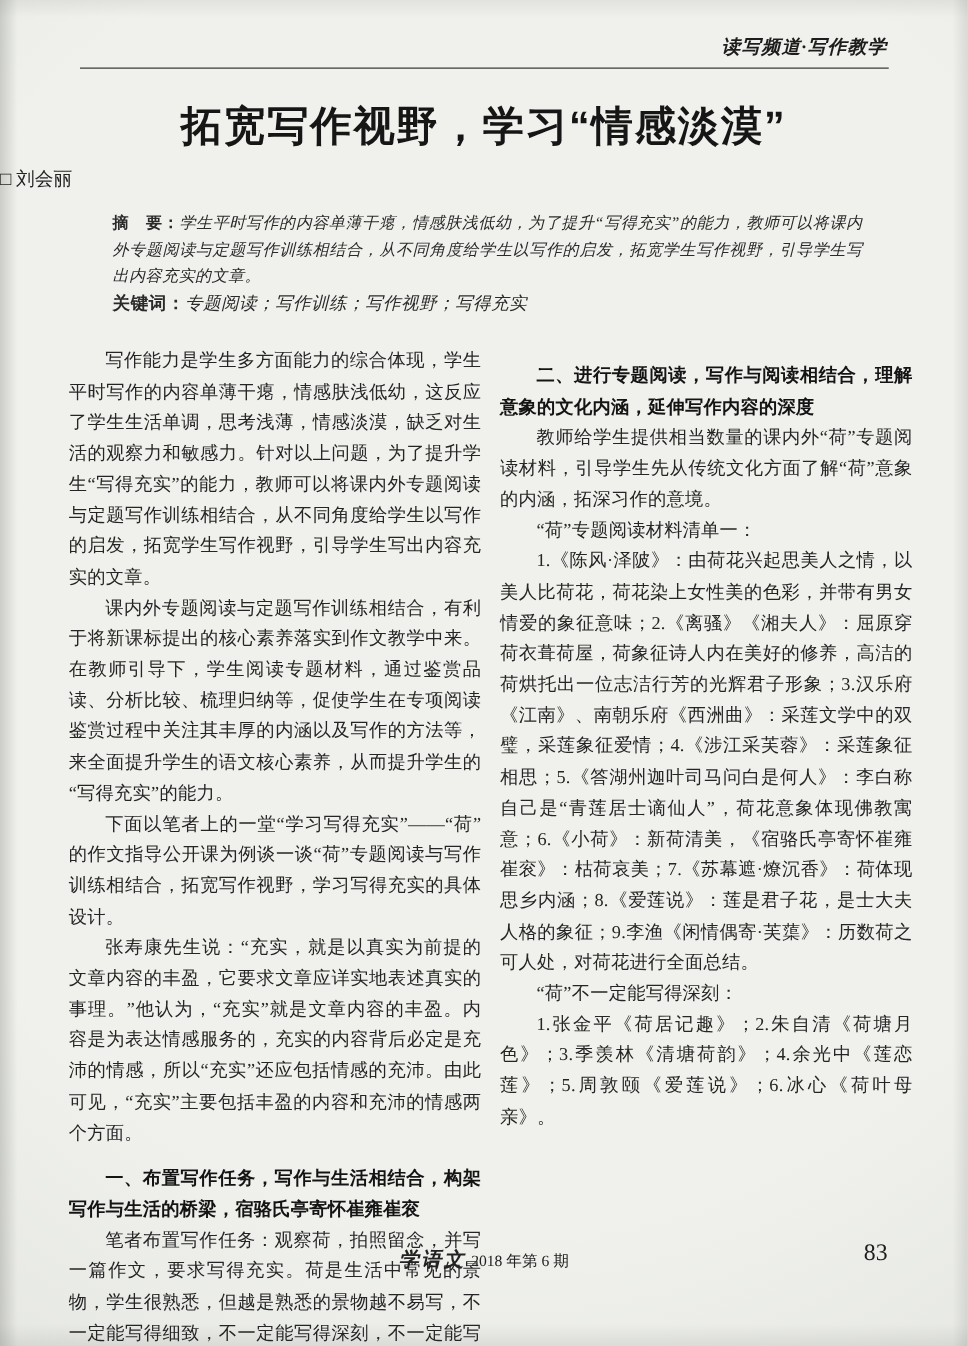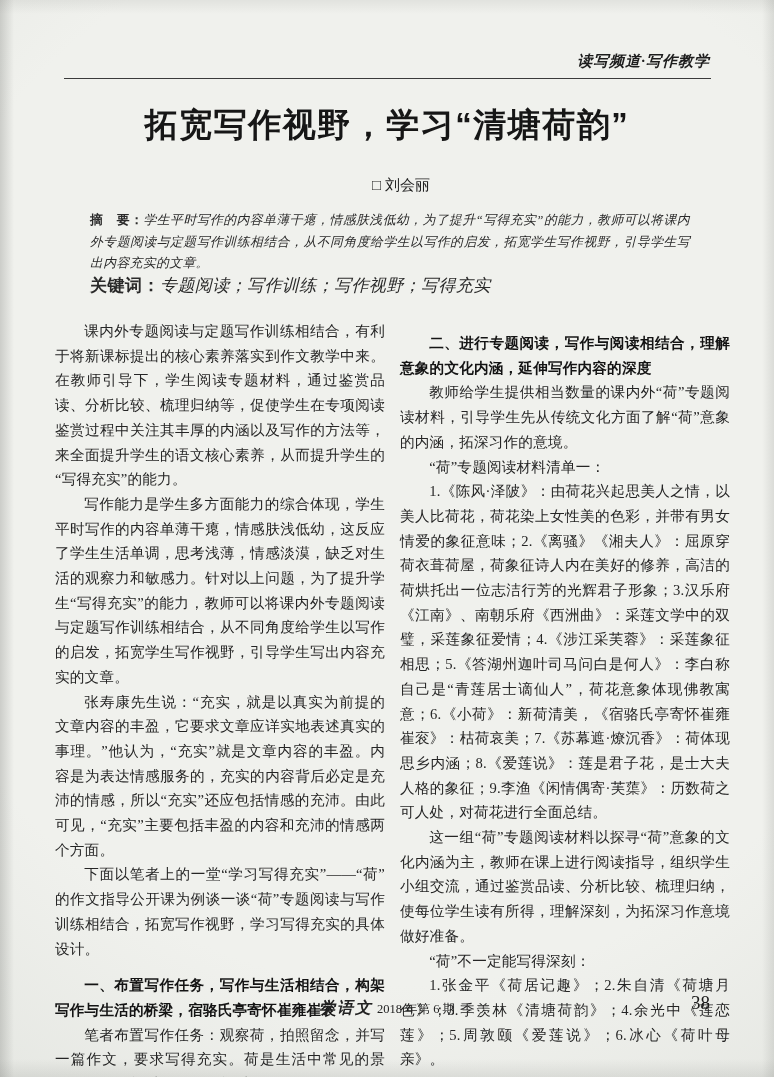--- a/index.html
+++ b/index.html
@@ -14,21 +14,21 @@
     width:774px;height:1077px;
     overflow:hidden;
     background:
       linear-gradient(90deg, rgba(120,122,118,.30) 0, rgba(120,122,118,0) 14px),
       linear-gradient(270deg, rgba(120,122,118,.18) 0, rgba(120,122,118,0) 12px),
       linear-gradient(0deg, rgba(120,122,118,.15) 0, rgba(120,122,118,0) 18px),
       linear-gradient(180deg, rgba(120,122,118,.12) 0, rgba(120,122,118,0) 14px),
       radial-gradient(ellipse 120% 90% at 52% 42%, #f0f1ed 55%, #e3e5e0 85%, #d5d7d2 100%);
   }
   .header-row{
-    padding:52px 64px 0 64px;
+    padding:28px 64px 0 64px;
     text-align:right;
   }
   .header-tag{
     font-family:"Liberation Serif","DejaVu Serif",serif;
     font-style:italic;
     font-weight:bold;
     font-size:15px;
     letter-spacing:1px;
     color:#1d1d1d;
   }
@@ -40,44 +40,42 @@
   .article-title{
     margin:24px 30px 0 30px;
     text-align:center;
     font-family:"Liberation Sans","DejaVu Sans",sans-serif;
     font-weight:bold;
     font-size:33px;
     letter-spacing:1.5px;
     color:#161616;
   }
   .author-line{
-    margin-top:28px;
-    text-align:center;
+    margin-top:10px;
     font-size:15px;
     color:#232323;
-    padding-left:28px;
   }
   .abstract-block{
     margin:15px 84px 0 90px;
     font-size:12.8px;
     line-height:21.5px;
     text-align:justify;
     font-style:italic;
     color:#2a2a2a;
     letter-spacing:.4px;
   }
   .abstract-label,.keywords-label{
     font-style:normal;
     font-weight:bold;
     font-family:Liberation Serif, serif;
     letter-spacing:.5px;
   }
   .keywords-line{
     margin:0 84px 0 90px;
-    font-size:17px;
+    font-size:14px;
     line-height:21.5px;
     font-style:italic;
     color:#2a2a2a;
     letter-spacing:.4px;
   }
   .columns{
     display:flex;
     margin:23px 44px 0 55px;
     gap:15px;
   }
@@ -129,55 +127,54 @@
 </head>
 <body>
 
 <div class="sheet">
 
   <div class="header-row">
     <span class="header-tag">读写频道·写作教学</span>
   </div>
   <hr class="header-rule">
 
-  <div class="article-title">拓宽写作视野，学习“清塘荷韵”</div>
+  <div class="article-title">拓宽写作视野，学习“情感淡漠”</div>
 
   <div class="author-line">□ 刘会丽</div>
 
   <div class="abstract-block">
     <span class="abstract-label">摘　要：</span><span>学生平时写作的内容单薄干瘪，情感肤浅低幼，为了提升“写得充实”的能力，教师可以将课内外专题阅读与定题写作训练相结合，从不同角度给学生以写作的启发，拓宽学生写作视野，引导学生写出内容充实的文章。</span>
   </div>
   <div class="keywords-line">
     <span class="keywords-label">关键词：</span><span>专题阅读；写作训练；写作视野；写得充实</span>
   </div>
 
   <div class="columns">
 
     <div class="col">
+      <p>写作能力是学生多方面能力的综合体现，学生平时写作的内容单薄干瘪，情感肤浅低幼，这反应了学生生活单调，思考浅薄，情感淡漠，缺乏对生活的观察力和敏感力。针对以上问题，为了提升学生“写得充实”的能力，教师可以将课内外专题阅读与定题写作训练相结合，从不同角度给学生以写作的启发，拓宽学生写作视野，引导学生写出内容充实的文章。</p>
       <p>课内外专题阅读与定题写作训练相结合，有利于将新课标提出的核心素养落实到作文教学中来。在教师引导下，学生阅读专题材料，通过鉴赏品读、分析比较、梳理归纳等，促使学生在专项阅读鉴赏过程中关注其丰厚的内涵以及写作的方法等，来全面提升学生的语文核心素养，从而提升学生的“写得充实”的能力。</p>
-      <p>写作能力是学生多方面能力的综合体现，学生平时写作的内容单薄干瘪，情感肤浅低幼，这反应了学生生活单调，思考浅薄，情感淡漠，缺乏对生活的观察力和敏感力。针对以上问题，为了提升学生“写得充实”的能力，教师可以将课内外专题阅读与定题写作训练相结合，从不同角度给学生以写作的启发，拓宽学生写作视野，引导学生写出内容充实的文章。</p>
+      <p>下面以笔者上的一堂“学习写得充实”——“荷”的作文指导公开课为例谈一谈“荷”专题阅读与写作训练相结合，拓宽写作视野，学习写得充实的具体设计。</p>
       <p>张寿康先生说：“充实，就是以真实为前提的文章内容的丰盈，它要求文章应详实地表述真实的事理。”他认为，“充实”就是文章内容的丰盈。内容是为表达情感服务的，充实的内容背后必定是充沛的情感，所以“充实”还应包括情感的充沛。由此可见，“充实”主要包括丰盈的内容和充沛的情感两个方面。</p>
-      <p>下面以笔者上的一堂“学习写得充实”——“荷”的作文指导公开课为例谈一谈“荷”专题阅读与写作训练相结合，拓宽写作视野，学习写得充实的具体设计。</p>
       <p class="heading">一、布置写作任务，写作与生活相结合，构架写作与生活的桥梁，宿骆氏亭寄怀崔雍崔衮</p>
       <p>笔者布置写作任务：观察荷，拍照留念，并写一篇作文，要求写得充实。荷是生活中常见的景物，学生很熟悉，但越是熟悉的景物越不易写，不一定能写得细致，不一定能写得深刻，不一定能写出新意，而学生在观察并拍照后还是愿意尝试写作的，因为日常生活中观荷赏荷这个活动，能触动心灵，让学生有事可叙，有情可抒。</p>
     </div>
 
     <div class="col">
       <p class="heading">二、进行专题阅读，写作与阅读相结合，理解意象的文化内涵，延伸写作内容的深度</p>
       <p>教师给学生提供相当数量的课内外“荷”专题阅读材料，引导学生先从传统文化方面了解“荷”意象的内涵，拓深习作的意境。</p>
       <p>“荷”专题阅读材料清单一：</p>
       <p>1.《陈风·泽陂》：由荷花兴起思美人之情，以美人比荷花，荷花染上女性美的色彩，并带有男女情爱的象征意味；2.《离骚》《湘夫人》：屈原穿荷衣葺荷屋，荷象征诗人内在美好的修养，高洁的荷烘托出一位志洁行芳的光辉君子形象；3.汉乐府《江南》、南朝乐府《西洲曲》：采莲文学中的双璧，采莲象征爱情；4.《涉江采芙蓉》：采莲象征相思；5.《答湖州迦叶司马问白是何人》：李白称自己是“青莲居士谪仙人”，荷花意象体现佛教寓意；6.《小荷》：新荷清美，《宿骆氏亭寄怀崔雍崔衮》：枯荷哀美；7.《苏幕遮·燎沉香》：荷体现思乡内涵；8.《爱莲说》：莲是君子花，是士大夫人格的象征；9.李渔《闲情偶寄·芙蕖》：历数荷之可人处，对荷花进行全面总结。</p>
-      <p>这一组“荷”专题阅读材料以探寻“荷”意象的文化内涵为主，教师在课上进行阅读指导，组织学生小组交流，通过鉴赏品读、分析比较、梳理归纳，使每位学生读有所得，理解深刻，为拓深习作意境做好准备。</p>
       <p>“荷”不一定能写得深刻：</p>
       <p>1.张金平《荷居记趣》；2.朱自清《荷塘月色》；3.季羡林《清塘荷韵》；4.余光中《莲恋莲》；5.周敦颐《爱莲说》；6.冰心《荷叶母亲》。</p>
 
     </div>
 
   </div>
 
   <div class="footer">
     <div class="footer-center">
       <span class="footer-journal">学语文</span><span>2018 年第 6 期</span>
     </div>
-    <span class="page-number">38</span>
+    <span class="page-number">83</span>
   </div>
 
 </div>
 
 </body></html>

